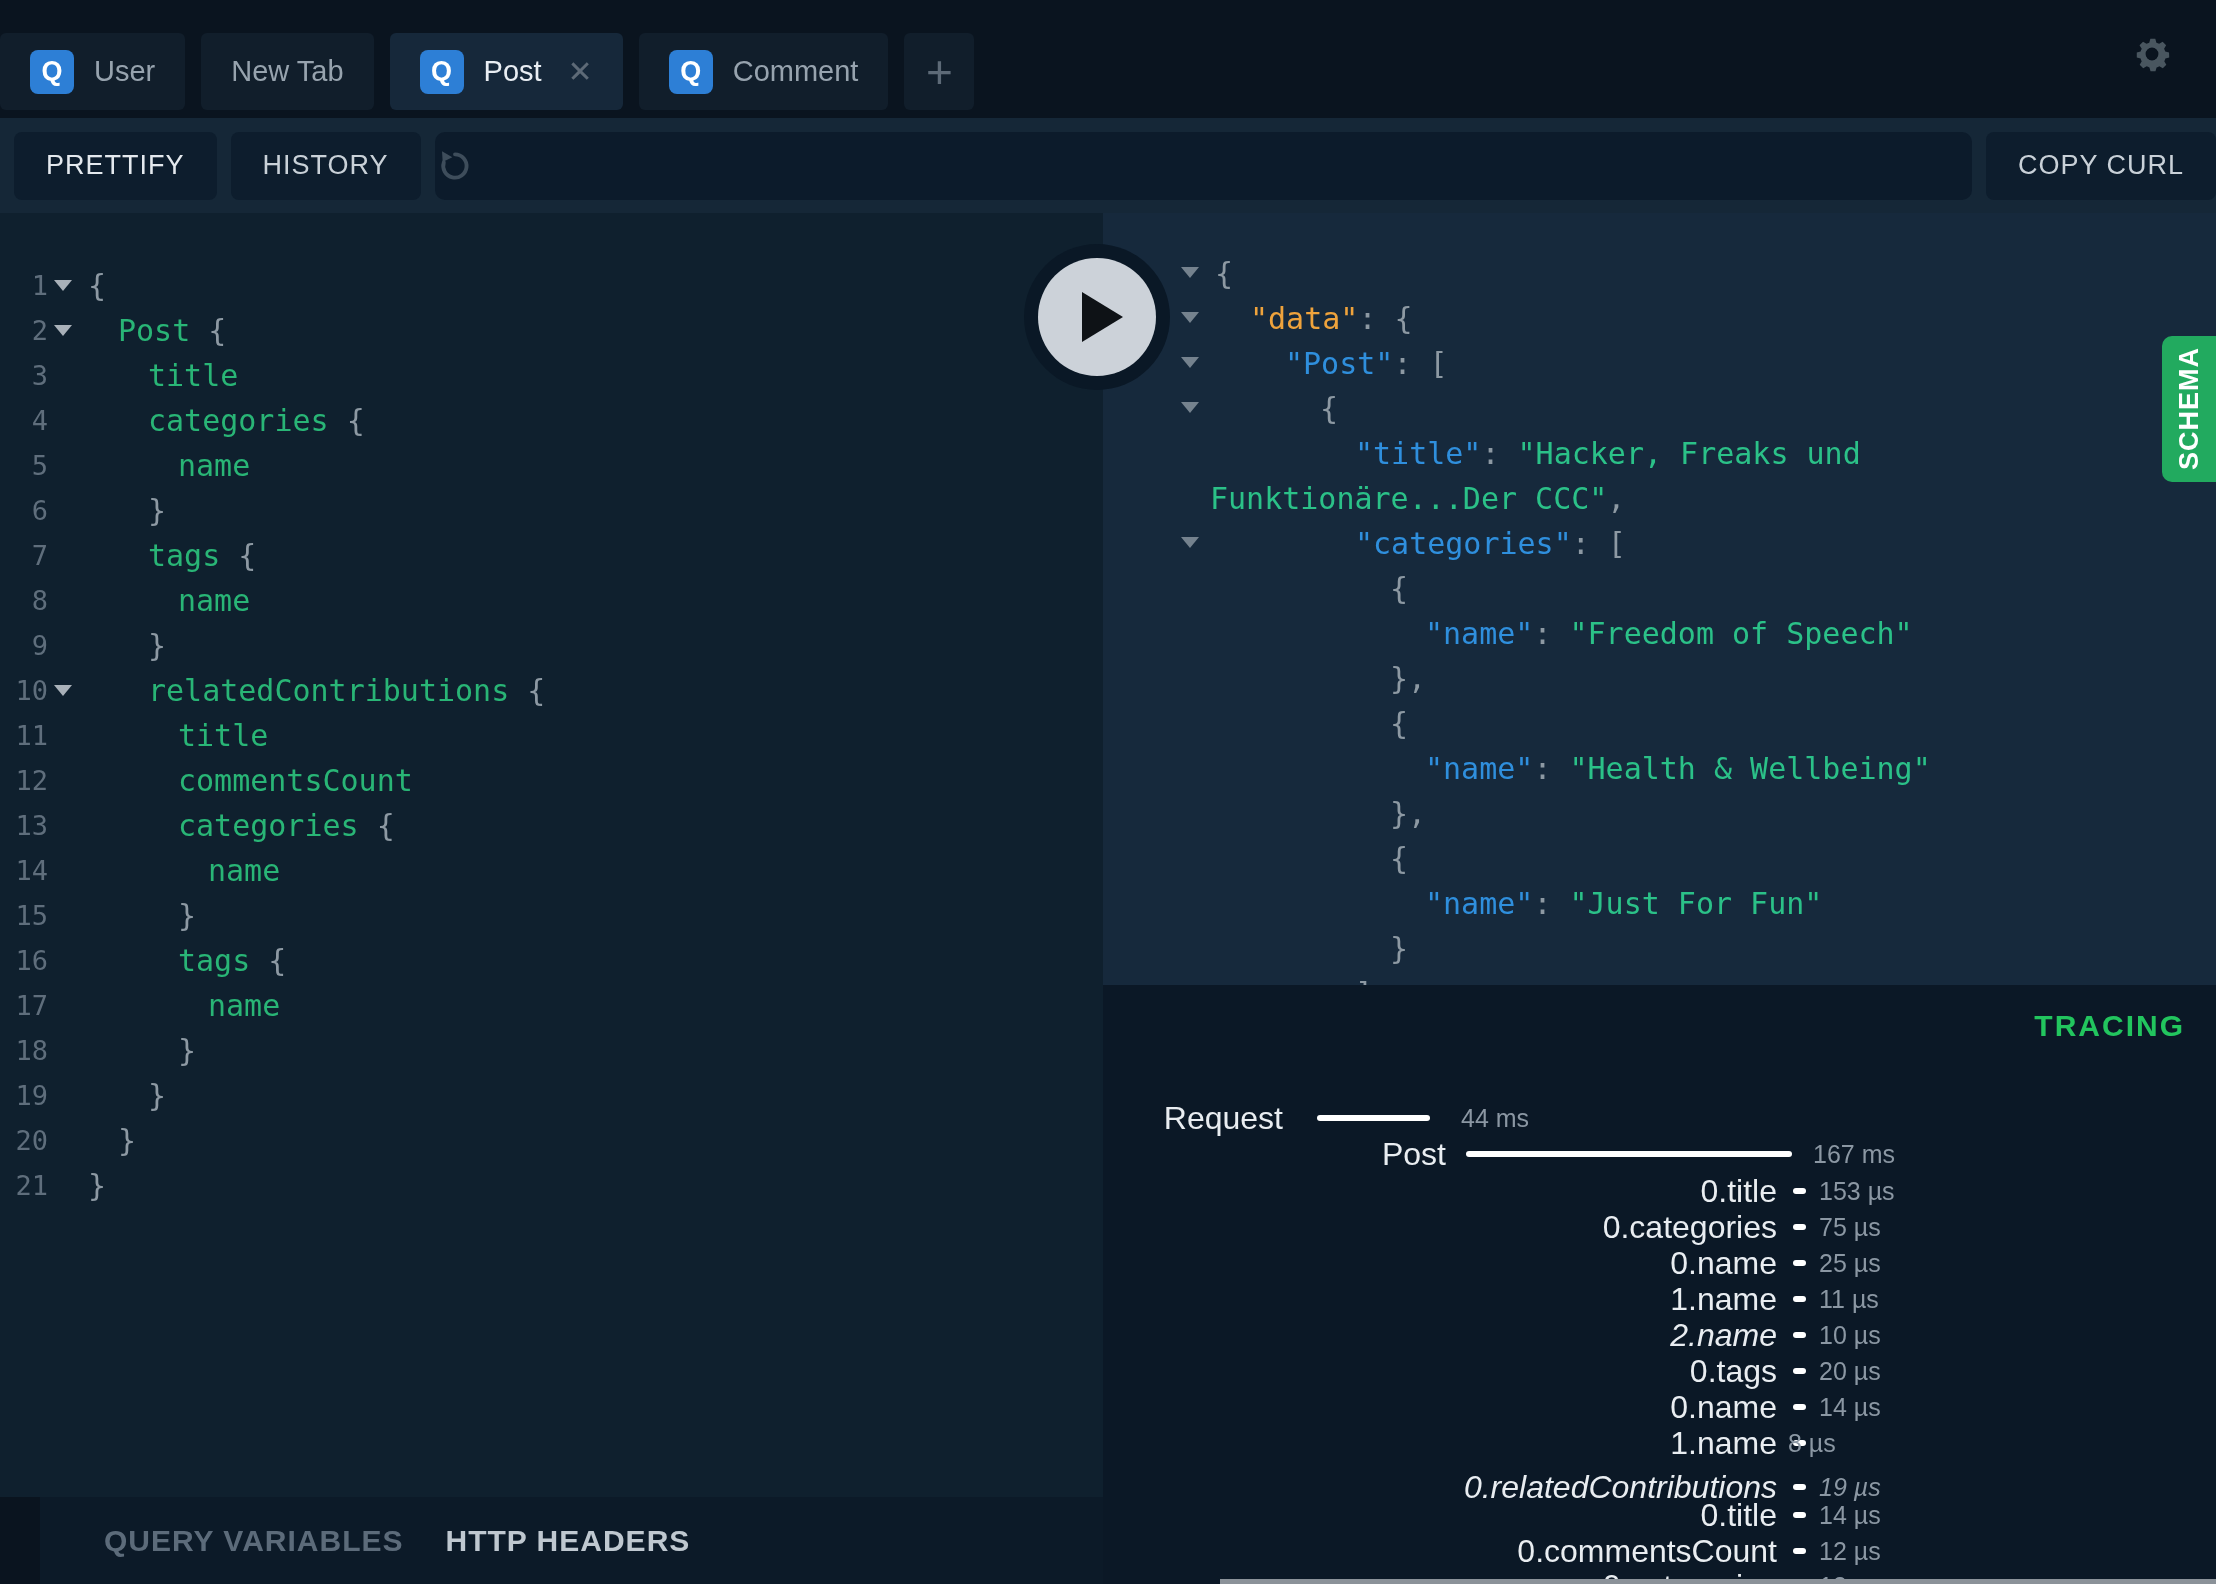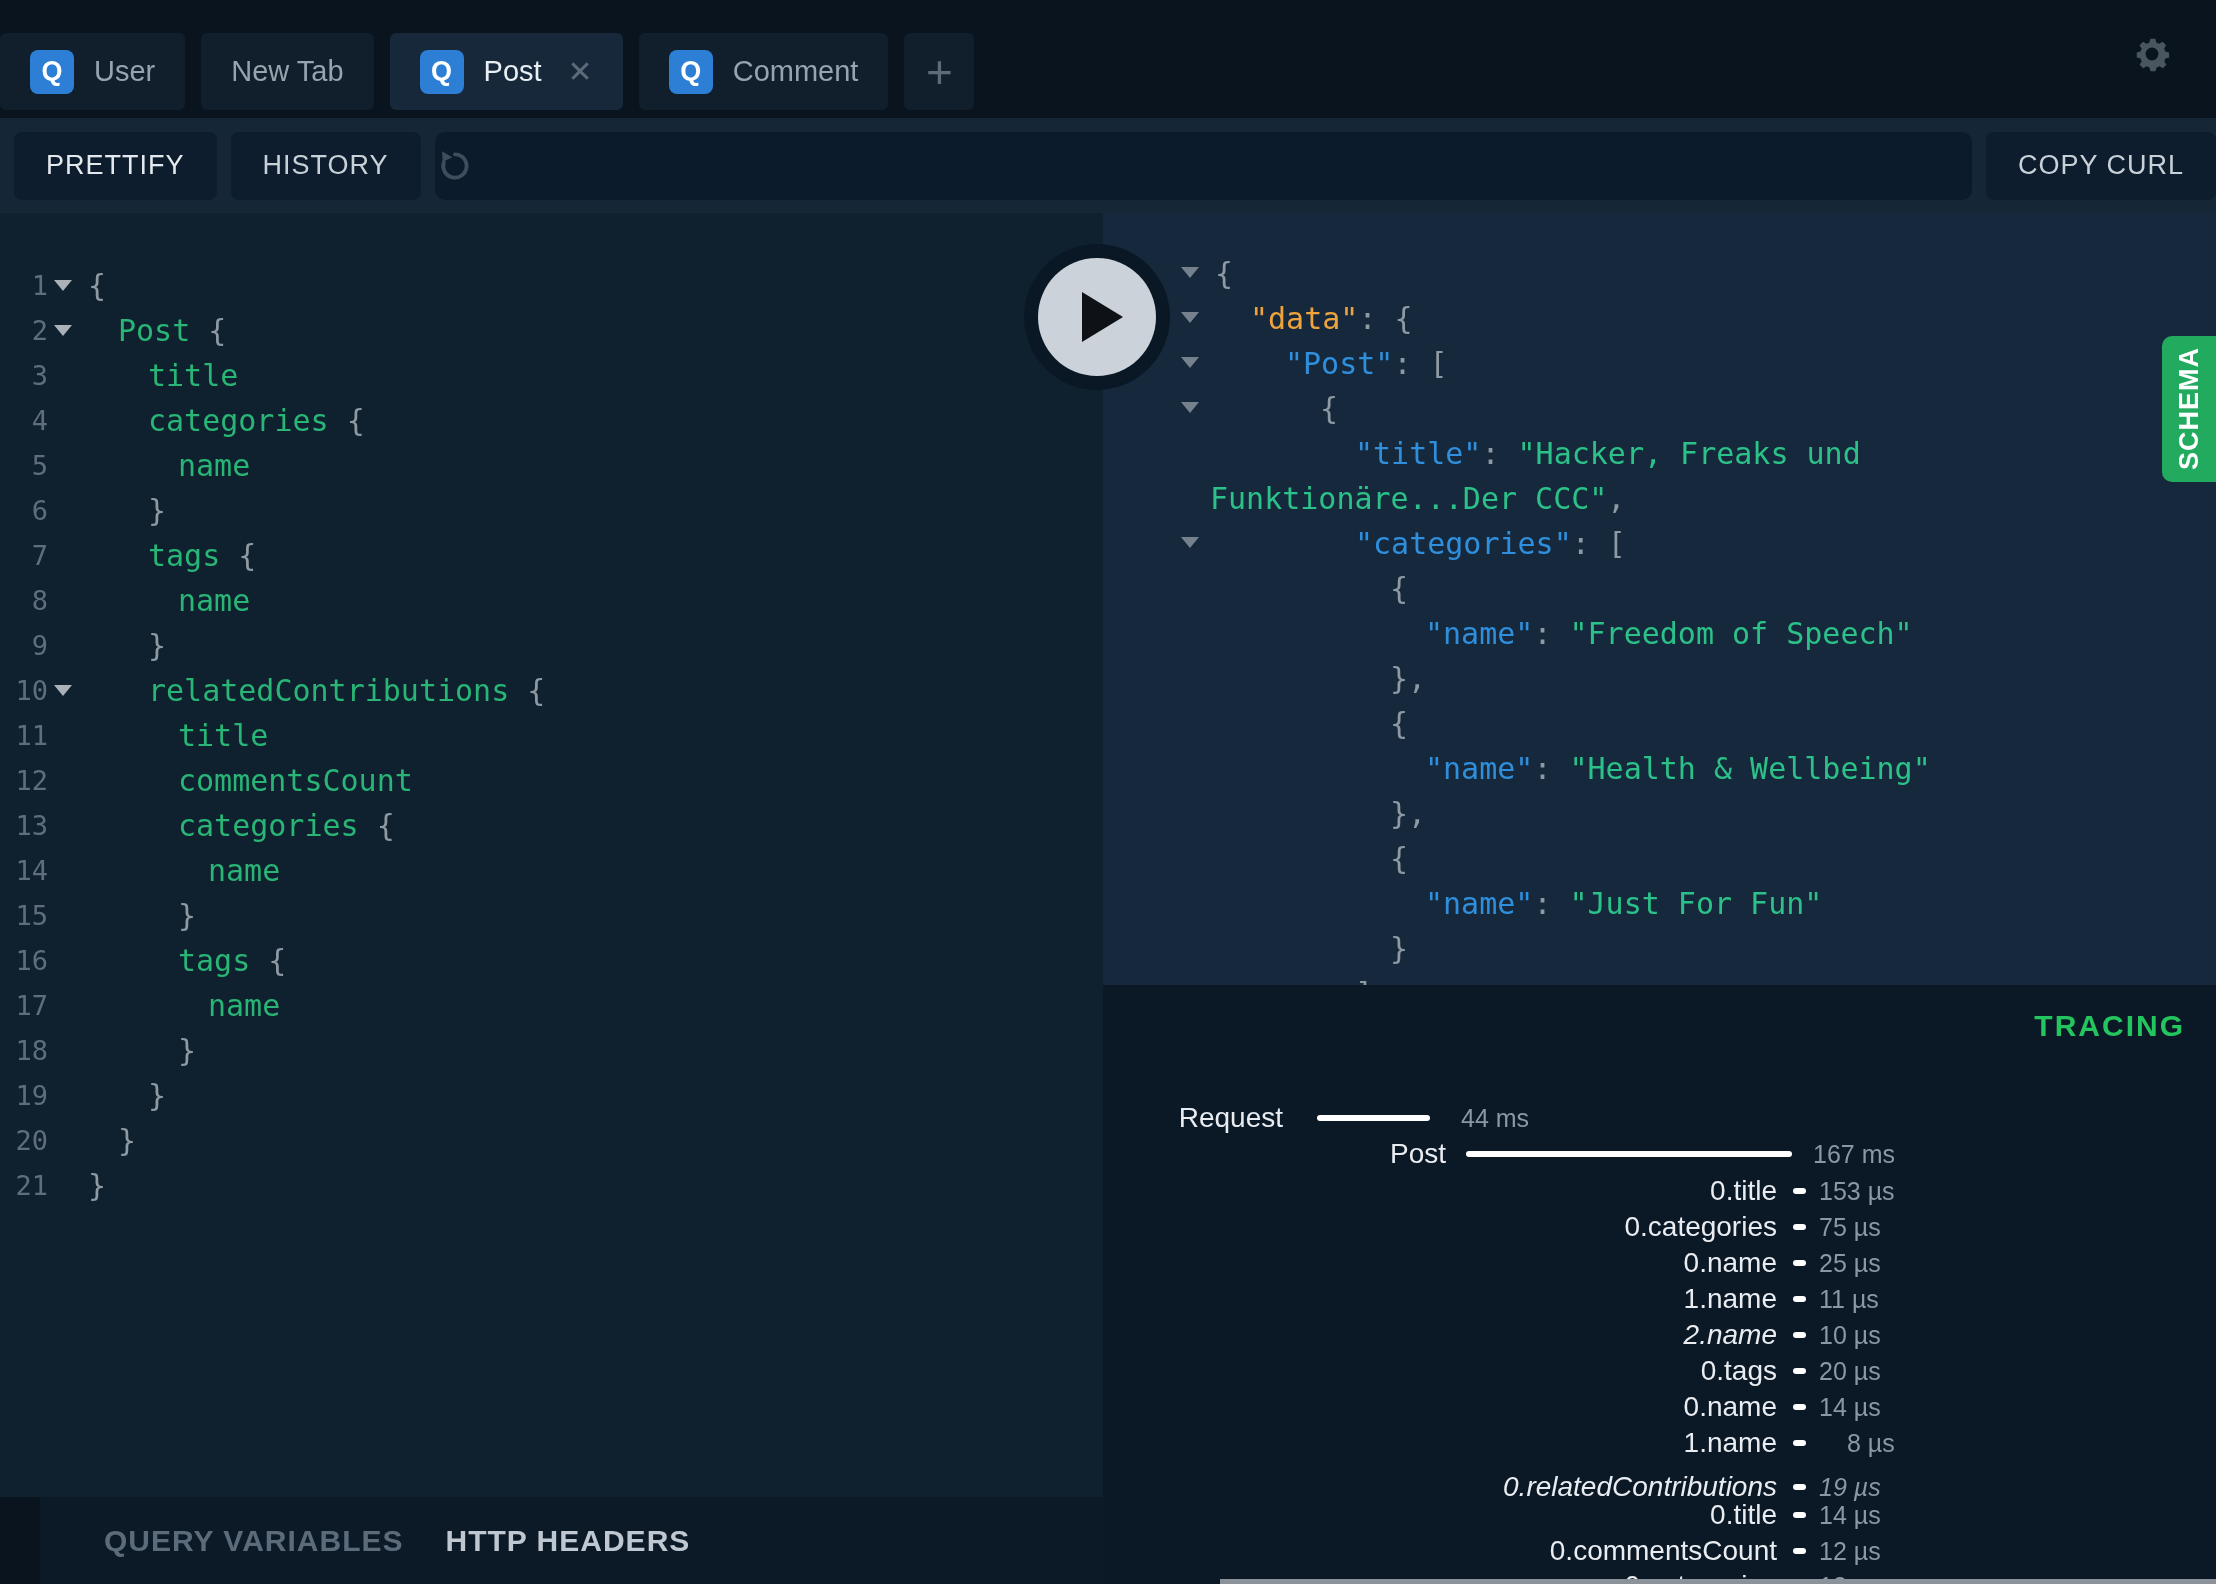--- a/index.html
+++ b/index.html
@@ -63,21 +63,21 @@
   .tok-s{color:#2bc188;}
   .tok-d{color:#efa33c;}
 
   
   #tracing{position:absolute;left:1103px;top:985px;width:1113px;height:599px;background:#0b1826;
            overflow:hidden;}
   #tracing-title{position:absolute;top:24px;right:31px;color:#22c55e;font-size:30px;
                  font-weight:bold;letter-spacing:2px;}
   .tr-row{position:absolute;height:36px;width:1113px;}
   .tr-label{position:absolute;top:0;height:36px;display:flex;align-items:center;
-            color:#e9edf1;font-size:28px;white-space:nowrap;}
+            color:#e9edf1;font-size:32px;white-space:nowrap;}
   .tr-bar{position:absolute;top:15px;height:6px;background:#ffffff;border-radius:3px;}
   .tr-value{position:absolute;top:0;height:36px;display:flex;align-items:center;
             color:#8b97a3;font-size:25px;white-space:nowrap;}
   #hscroll{position:absolute;left:117px;right:0;bottom:0;height:5px;background:#8b9299;}
 
   
   #play-btn{position:absolute;left:1024px;top:244px;width:146px;height:146px;border-radius:50%;
             background:#0a1826;display:flex;align-items:center;justify-content:center;}
   #play-inner{width:118px;height:118px;border-radius:50%;background:#ccd2d9;
               display:flex;align-items:center;justify-content:center;}
@@ -225,21 +225,21 @@
           <span class="tr-value" style="left: 716px;">20 µs</span>
         </div>
         <div class="tr-row" style="top: 404px;">
           <span class="tr-label" style="right: 439px;">0.name</span>
           <span class="tr-bar" style="left: 690px; width: 13px;"></span>
           <span class="tr-value" style="left: 716px;">14 µs</span>
         </div>
         <div class="tr-row" style="top: 440px;">
           <span class="tr-label" style="right: 439px;">1.name</span>
           <span class="tr-bar" style="left: 690px; width: 13px;"></span>
-          <span class="tr-value" style="left: 744px;">8 µs</span>
+          <span class="tr-value" style="left: 685px;">8 µs</span>
         </div>
         <div class="tr-row" style="top: 484px; font-style: italic;">
           <span class="tr-label" style="right: 439px;">0.relatedContributions</span>
           <span class="tr-bar" style="left: 690px; width: 13px;"></span>
           <span class="tr-value" style="left: 716px;">19 µs</span>
         </div>
         <div class="tr-row" style="top: 512px;">
           <span class="tr-label" style="right: 439px;">0.title</span>
           <span class="tr-bar" style="left: 690px; width: 13px;"></span>
           <span class="tr-value" style="left: 716px;">14 µs</span>

